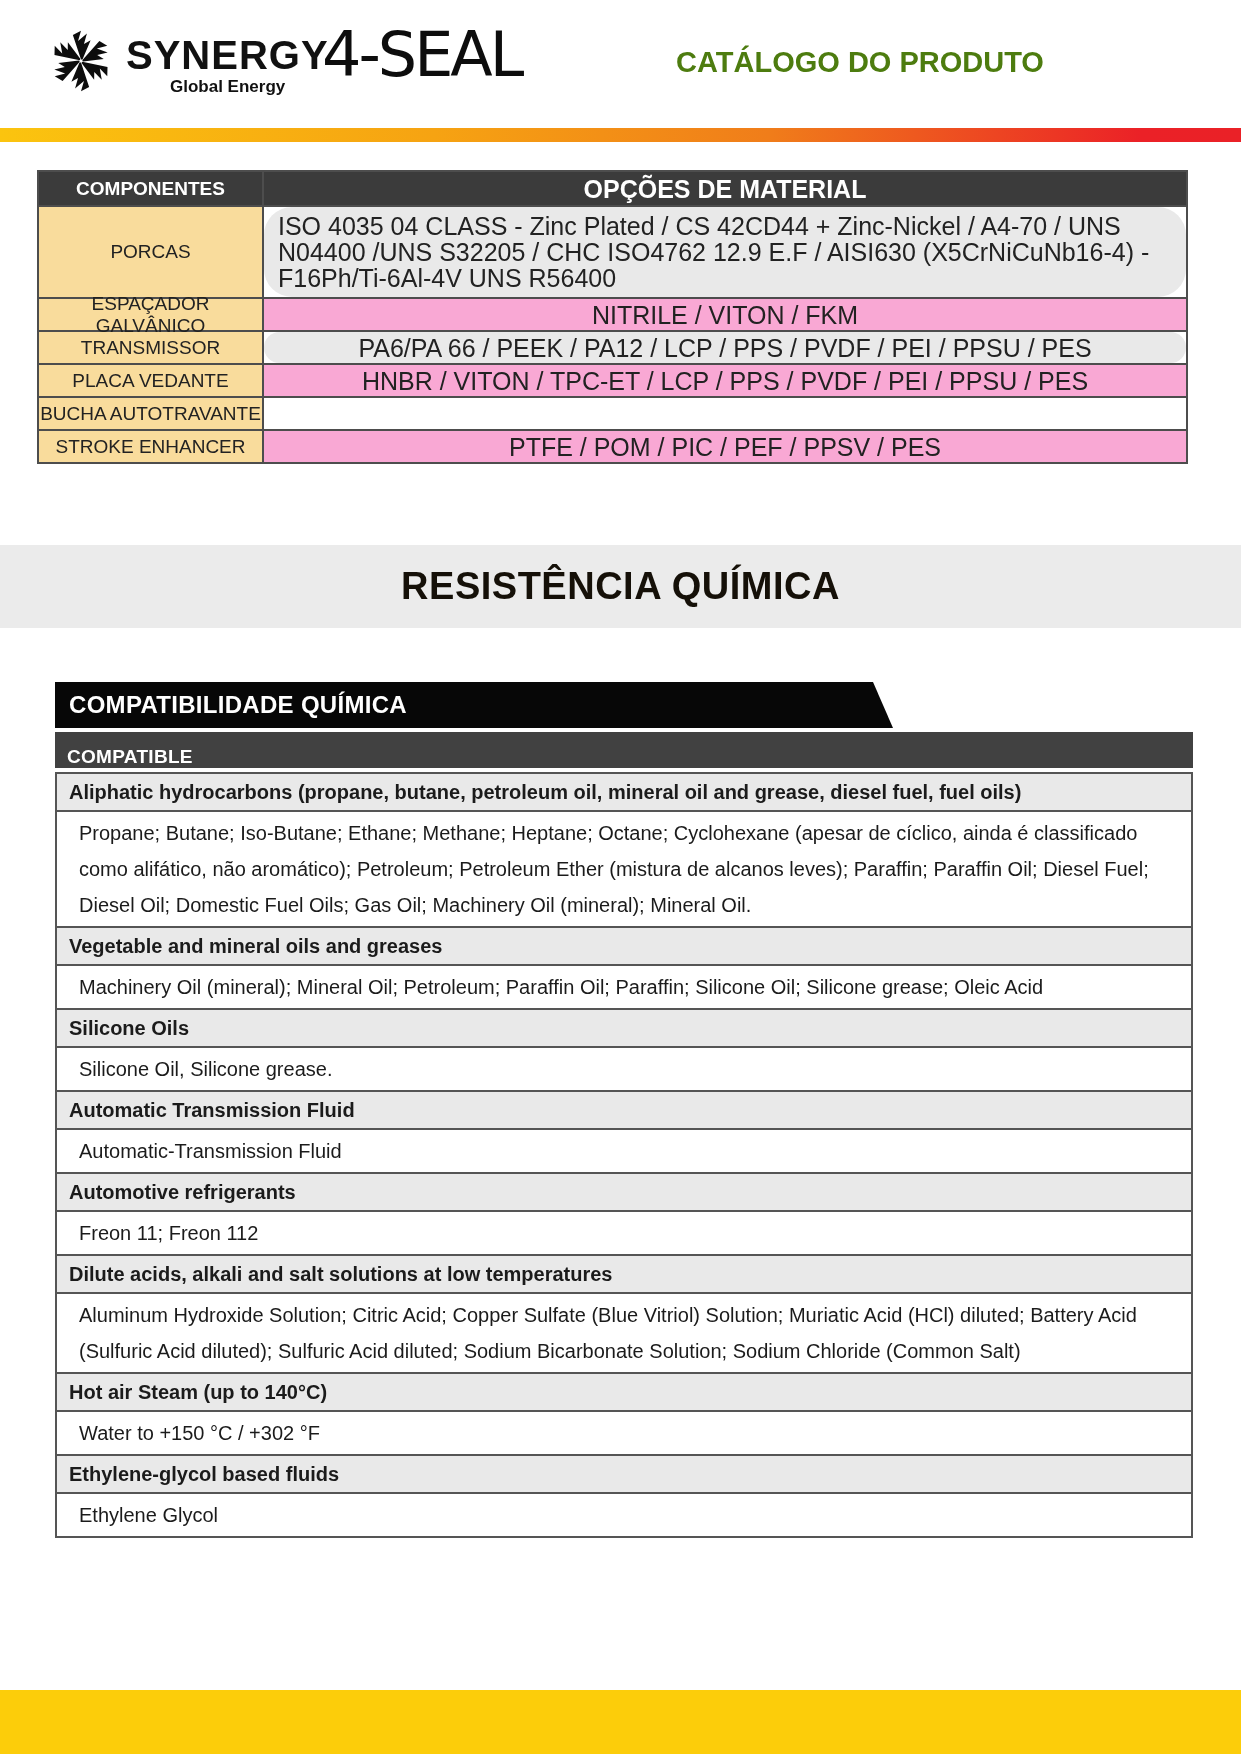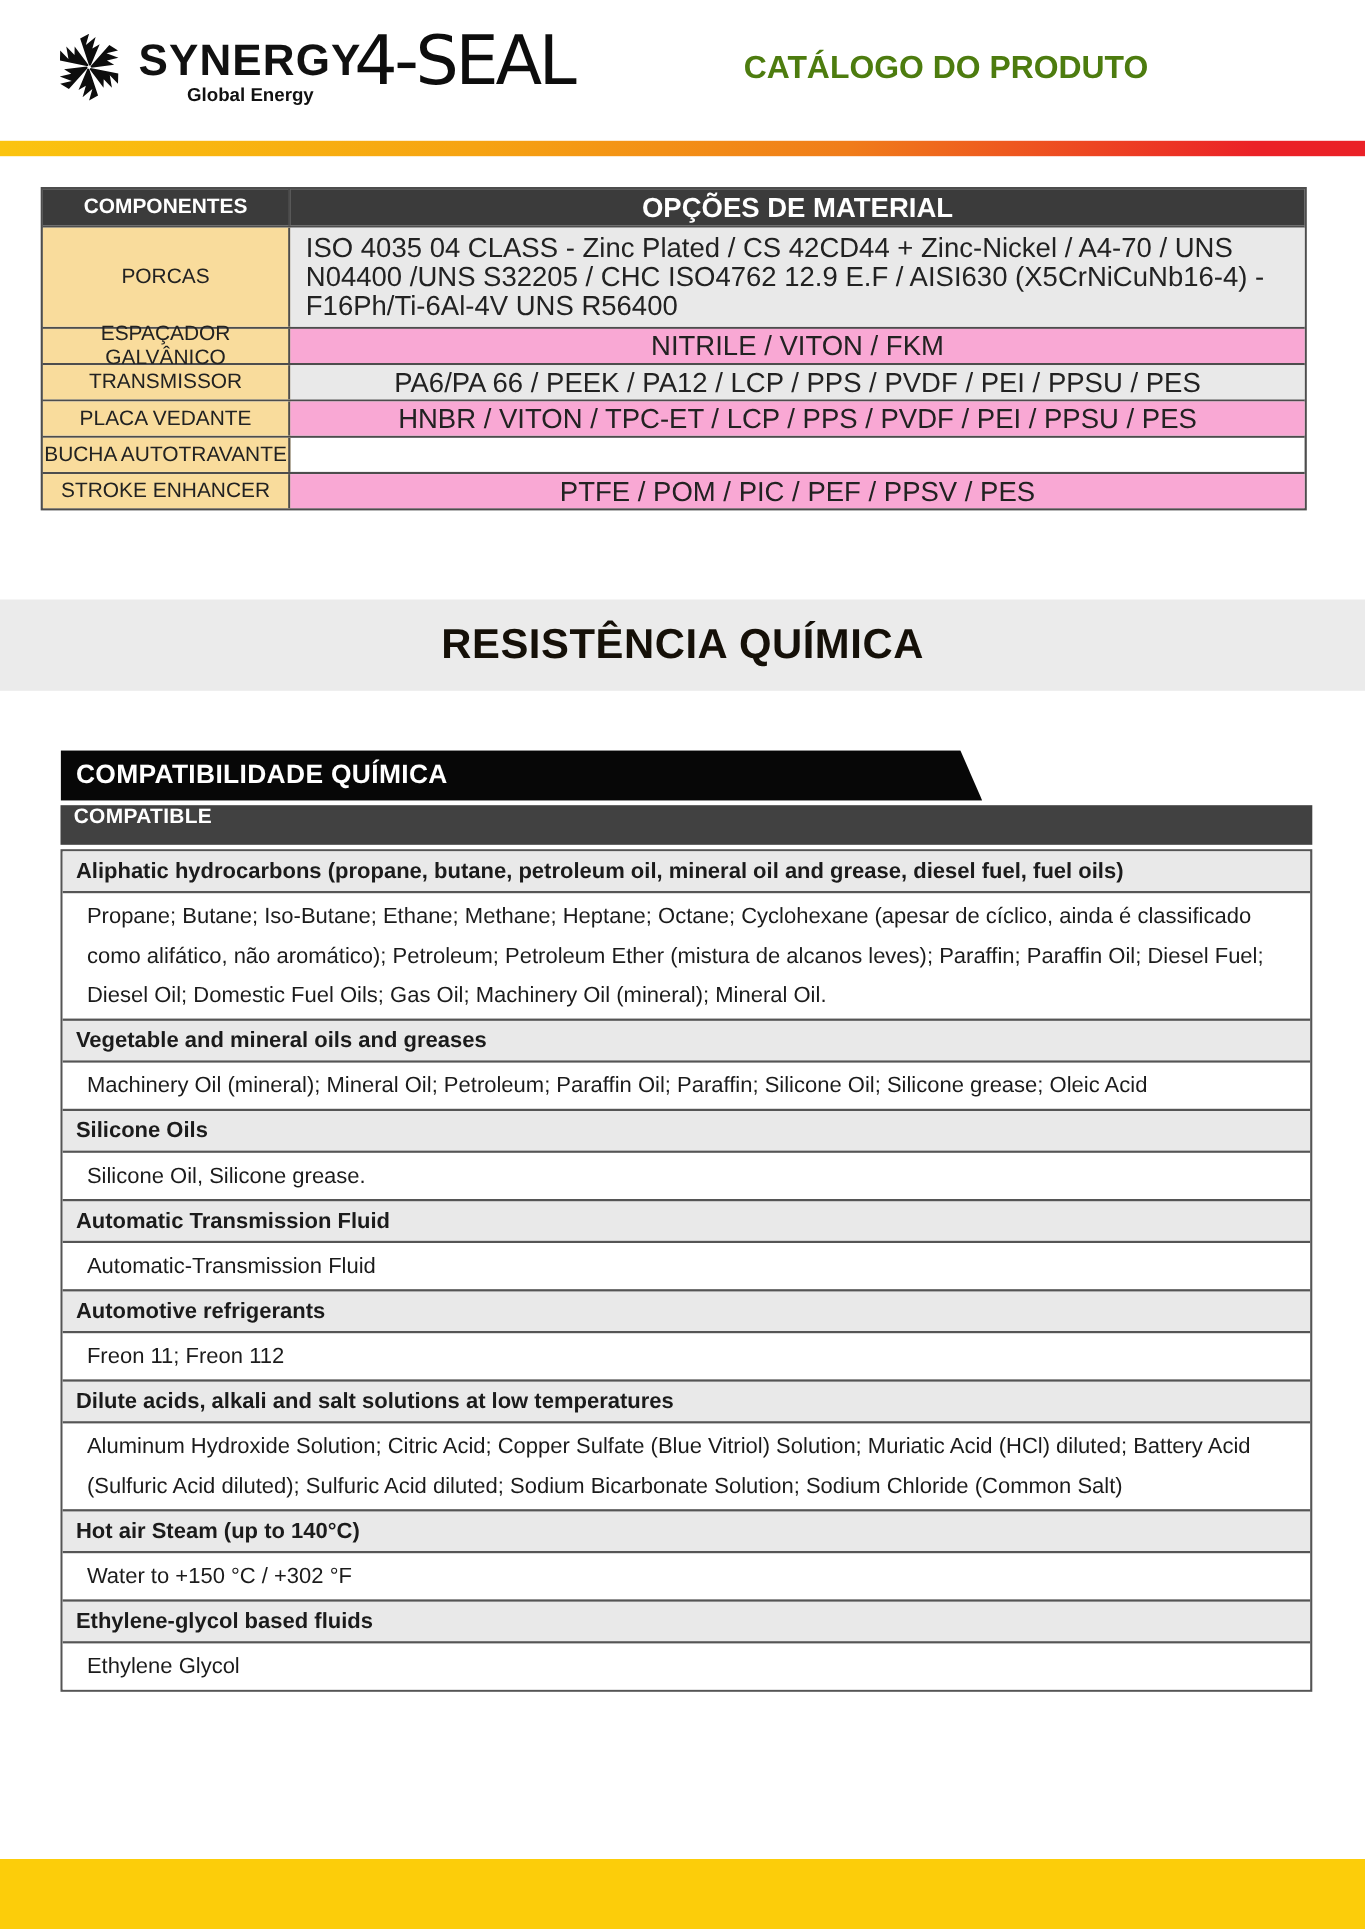--- a/index.html
+++ b/index.html
@@ -29,35 +29,35 @@
   .ct-c1{width:223px;flex:0 0 223px;border-right:2px solid #4D4D4D;
     display:flex;align-items:center;justify-content:center;text-align:center;
     background:#F9DC9C;font-size:19px;color:#222;}
   .ct-c2{flex:1;display:flex;align-items:center;justify-content:center;text-align:left;
     font-size:25px;color:#222;padding:0 10px;line-height:26px;}
   .ct-head .ct-c1,.ct-head .ct-c2{background:#3B3B3B;color:#fff;font-weight:bold;}
   .ct-head{height:33px;}
   .ct-r0{min-height:74px;}
   .ct-r0 .ct-c2{padding:6px 14px;}
   .ct-r{height:31px;}
-  .bg-gray{background:#E9E9E9;}
+  .bg-gray{background:#E9E9E9;border-radius:28px;}
   .bg-white{background:#f9a8d4;}
 
   
   .section-band{position:absolute;left:0;top:545px;width:1241px;height:83px;background:#EBEBEB;
     display:flex;align-items:center;justify-content:center;}
   .section-band-title{font-size:38px;font-weight:bold;color:#151008;letter-spacing:0.5px;}
 
   
   .compat-banner{position:absolute;left:55px;top:682px;width:838px;height:46px;background:#070707;
     clip-path:polygon(0 0,calc(100% - 20px) 0,100% 100%,0 100%);
     display:flex;align-items:center;}
   .compat-banner-label{color:#fff;font-size:24px;font-weight:bold;padding-left:14px;letter-spacing:0.3px;}
   .compatible-bar{position:absolute;left:55px;top:732px;width:1138px;height:36px;background:#414141;
-    display:flex;align-items:flex-start;box-sizing:border-box;}
+    display:flex;align-items:flex-end;box-sizing:border-box;}
   .compatible-bar-label{color:#fff;font-size:19px;font-weight:bold;padding-left:12px;letter-spacing:0.3px;}
 
   .compat-table{position:absolute;left:55px;top:772px;width:1138px;border:2px solid #555;box-sizing:border-box;}
   .cat{background:#E9E9E9;border-top:2px solid #555;font-weight:bold;font-size:20px;color:#1b1b1b;
     padding:5px 12px;line-height:26px;}
   .compat-table .cat:first-child{border-top:none;}
   .items{background:#fff;border-top:2px solid #555;font-size:20px;color:#1b1b1b;
     padding:3px 22px;line-height:36px;}
 
   

